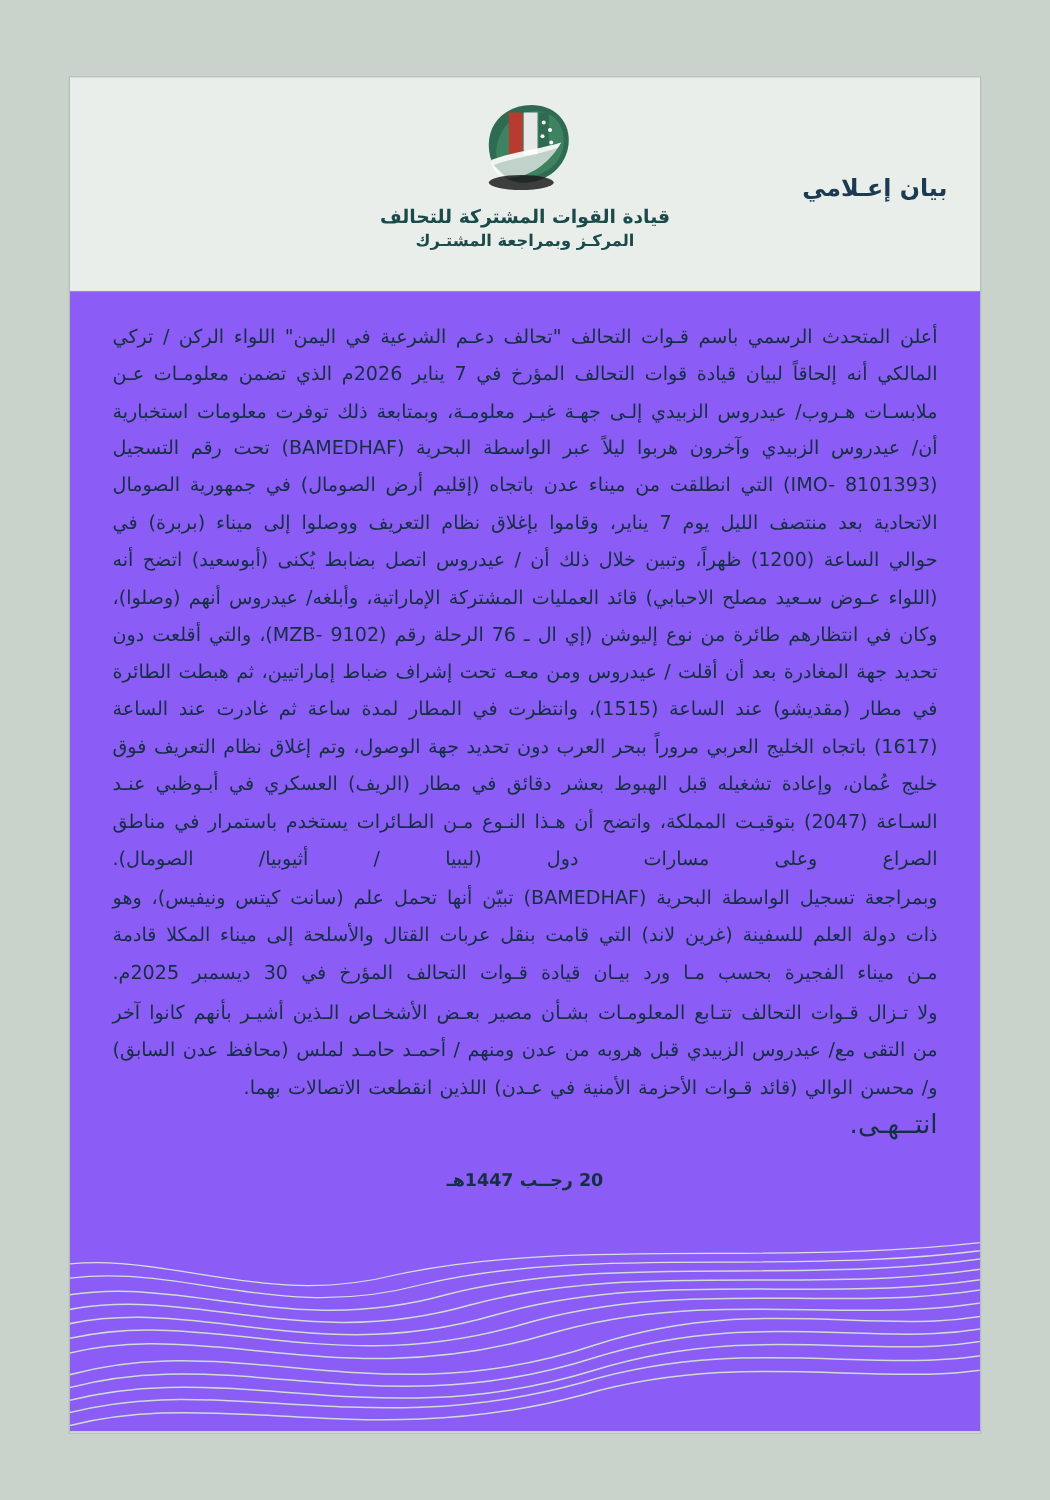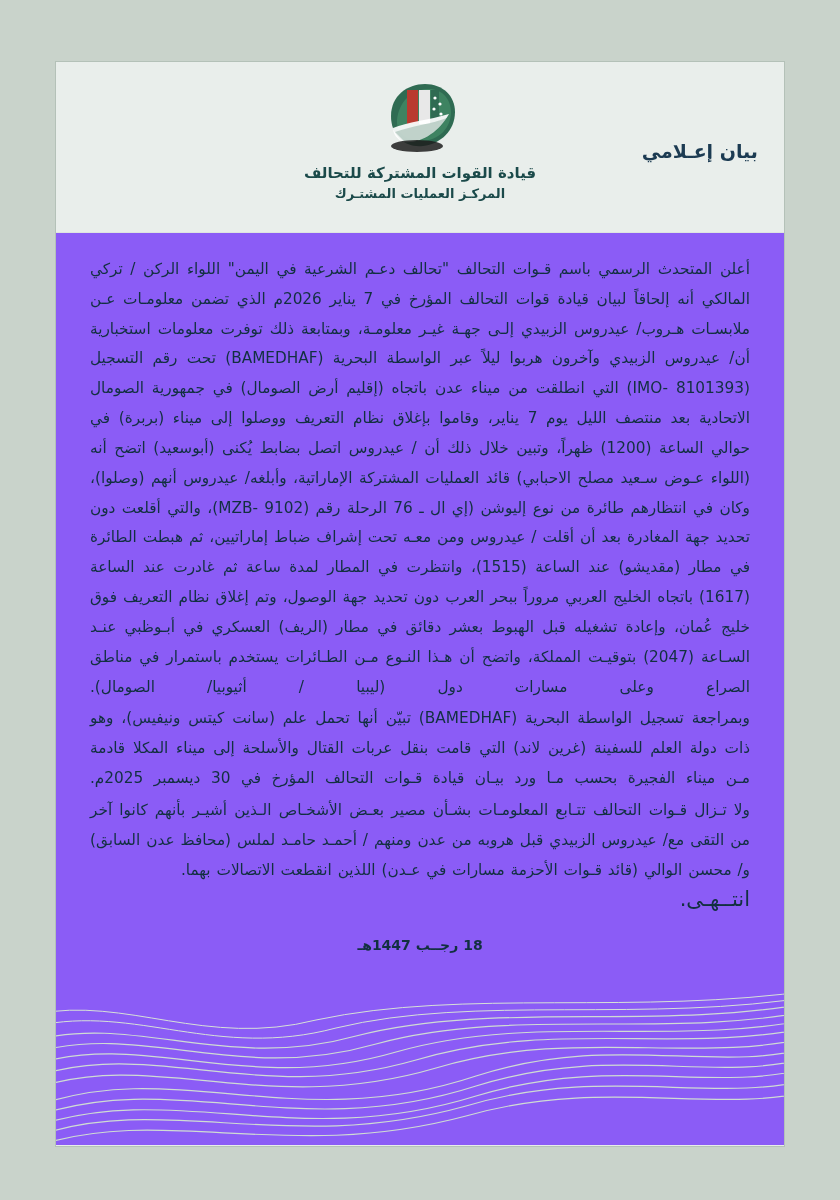--- a/index.html
+++ b/index.html
@@ -150,32 +150,32 @@
               <circle cx="63" cy="28" r="1.6" fill="#ffffff"></circle>
               <circle cx="57" cy="33" r="1.6" fill="#ffffff"></circle>
               <circle cx="64" cy="38" r="1.6" fill="#ffffff"></circle>
               <path d="M16 52 C30 46, 52 44, 72 38 C62 56, 44 68, 26 66 C20 63, 16 58, 16 52 Z" fill="#ffffff" opacity="0.92"></path>
               <path d="M18 56 C34 50, 54 48, 70 42 C60 58, 44 68, 28 66 Z" fill="#2f6b52" opacity="0.25"></path>
               <ellipse cx="40" cy="70" rx="26" ry="6" fill="#1d1d1d" opacity="0.85"></ellipse>
             </g>
           </svg>
         </div>
         <div class="org-name">قيادة القوات المشتركة للتحالف</div>
-        <div class="org-sub">المركـز العمليات المشتـرك</div>
+        <div class="org-sub">المركـز وبمراجعة المشتـرك</div>
       </div>
     </div>
 
     <div class="body-area">
       <p class="para">أعلن المتحدث الرسمي باسم قـوات التحالف "تحالف دعـم الشرعية في اليمن" اللواء الركن / تركي المالكي أنه إلحاقاً لبيان قيادة قوات التحالف المؤرخ في 7 يناير 2026م الذي تضمن معلومـات عـن ملابسـات هـروب/ عيدروس الزبيدي إلـى جهـة غيـر معلومـة، وبمتابعة ذلك توفرت معلومات استخبارية أن/ عيدروس الزبيدي وآخرون هربوا ليلاً عبر الواسطة البحرية (BAMEDHAF) تحت رقم التسجيل (IMO- 8101393) التي انطلقت من ميناء عدن باتجاه (إقليم أرض الصومال) في جمهورية الصومال الاتحادية بعد منتصف الليل يوم 7 يناير، وقاموا بإغلاق نظام التعريف ووصلوا إلى ميناء (بربرة) في حوالي الساعة (1200) ظهراً، وتبين خلال ذلك أن / عيدروس اتصل بضابط يُكنى (أبوسعيد) اتضح أنه (اللواء عـوض سـعيد مصلح الاحبابي) قائد العمليات المشتركة الإماراتية، وأبلغه/ عيدروس أنهم (وصلوا)، وكان في انتظارهم طائرة من نوع إليوشن (إي ال ـ 76 الرحلة رقم (MZB- 9102)، والتي أقلعت دون تحديد جهة المغادرة بعد أن أقلت / عيدروس ومن معـه تحت إشراف ضباط إماراتيين، ثم هبطت الطائرة في مطار (مقديشو) عند الساعة (1515)، وانتظرت في المطار لمدة ساعة ثم غادرت عند الساعة (1617) باتجاه الخليج العربي مروراً ببحر العرب دون تحديد جهة الوصول، وتم إغلاق نظام التعريف فوق خليج عُمان، وإعادة تشغيله قبل الهبوط بعشر دقائق في مطار (الريف) العسكري في أبـوظبي عنـد السـاعة (2047) بتوقيـت المملكة، واتضح أن هـذا النـوع مـن الطـائرات يستخدم باستمرار في مناطق الصراع وعلى مسارات دول (ليبيا / أثيوبيا/ الصومال).</p>
       <p class="para">وبمراجعة تسجيل الواسطة البحرية (BAMEDHAF) تبيّن أنها تحمل علم (سانت كيتس ونيفيس)، وهو ذات دولة العلم للسفينة (غرين لاند) التي قامت بنقل عربات القتال والأسلحة إلى ميناء المكلا قادمة مـن ميناء الفجيرة بحسب مـا ورد بيـان قيادة قـوات التحالف المؤرخ في 30 ديسمبر 2025م.</p>
-      <p class="para last-natural">ولا تـزال قـوات التحالف تتـابع المعلومـات بشـأن مصير بعـض الأشخـاص الـذين أشيـر بأنهم كانوا آخر من التقى مع/ عيدروس الزبيدي قبل هروبه من عدن ومنهم / أحمـد حامـد لملس (محافظ عدن السابق) و/ محسن الوالي (قائد قـوات الأحزمة مسارات في عـدن) اللذين انقطعت الاتصالات بهما.</p>
+      <p class="para last-natural">ولا تـزال قـوات التحالف تتـابع المعلومـات بشـأن مصير بعـض الأشخـاص الـذين أشيـر بأنهم كانوا آخر من التقى مع/ عيدروس الزبيدي قبل هروبه من عدن ومنهم / أحمـد حامـد لملس (محافظ عدن السابق) و/ محسن الوالي (قائد قـوات الأحزمة الأمنية في عـدن) اللذين انقطعت الاتصالات بهما.</p>
       <div class="closing">انتــهـى.</div>
 
       <div class="date-block">
-        <div class="date-line1">18 رجــب 1447هـ</div>
+        <div class="date-line1">20 رجــب 1447هـ</div>
       </div>
     </div>
 
     <div class="wave">
       <svg width="728" height="190" viewBox="0 0 728 190" xmlns="http://www.w3.org/2000/svg">
         <g fill="none" stroke="#cfdcd3" stroke-width="1.2">
           <path d="M-20 150 C120 100, 240 180, 420 120 C560 75, 660 120, 760 90"></path>
           <path d="M-20 160 C120 112, 240 188, 420 130 C560 86, 660 130, 760 100"></path>
           <path d="M-20 170 C120 124, 240 196, 420 140 C560 97, 660 140, 760 110"></path>
           <path d="M-20 180 C110 136, 230 200, 410 150 C550 108, 660 150, 760 122"></path>

